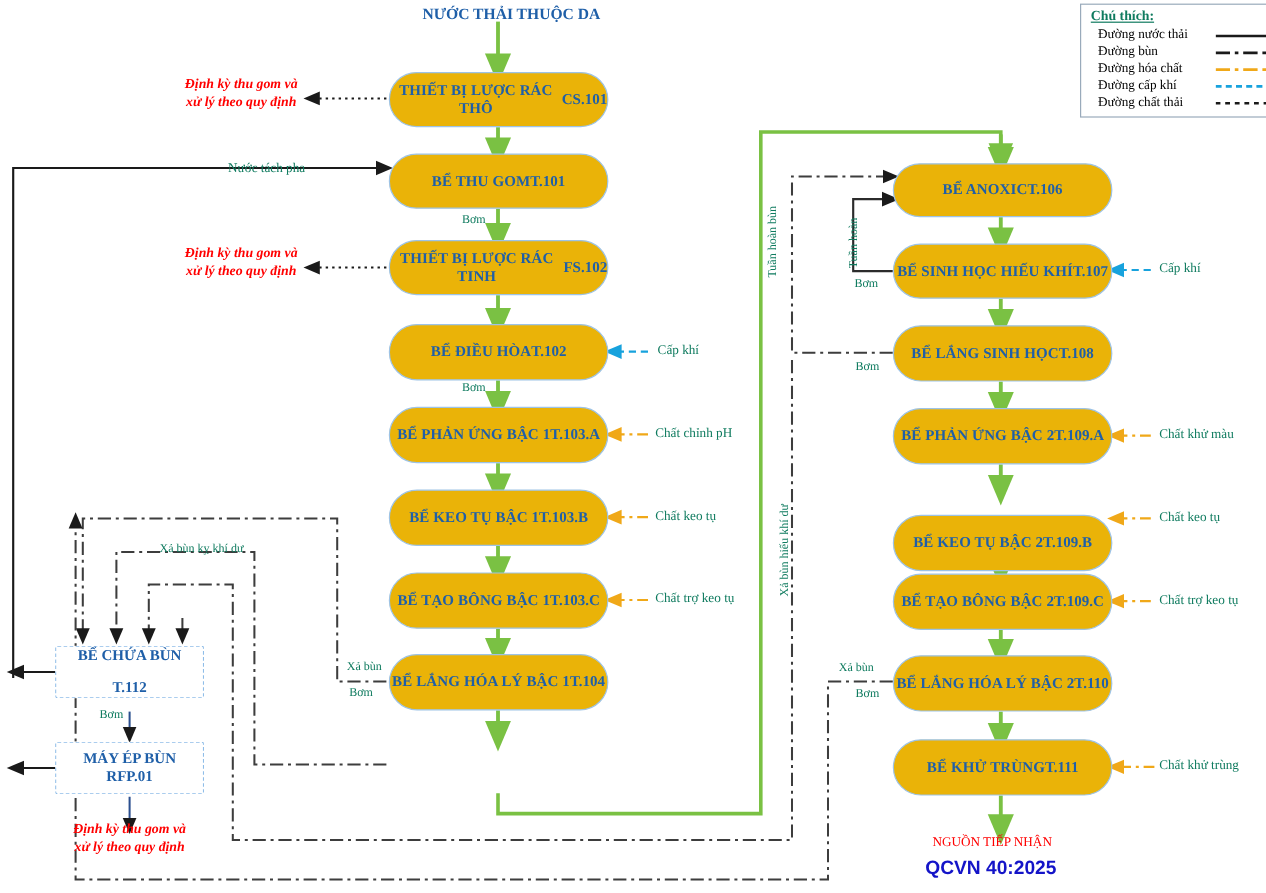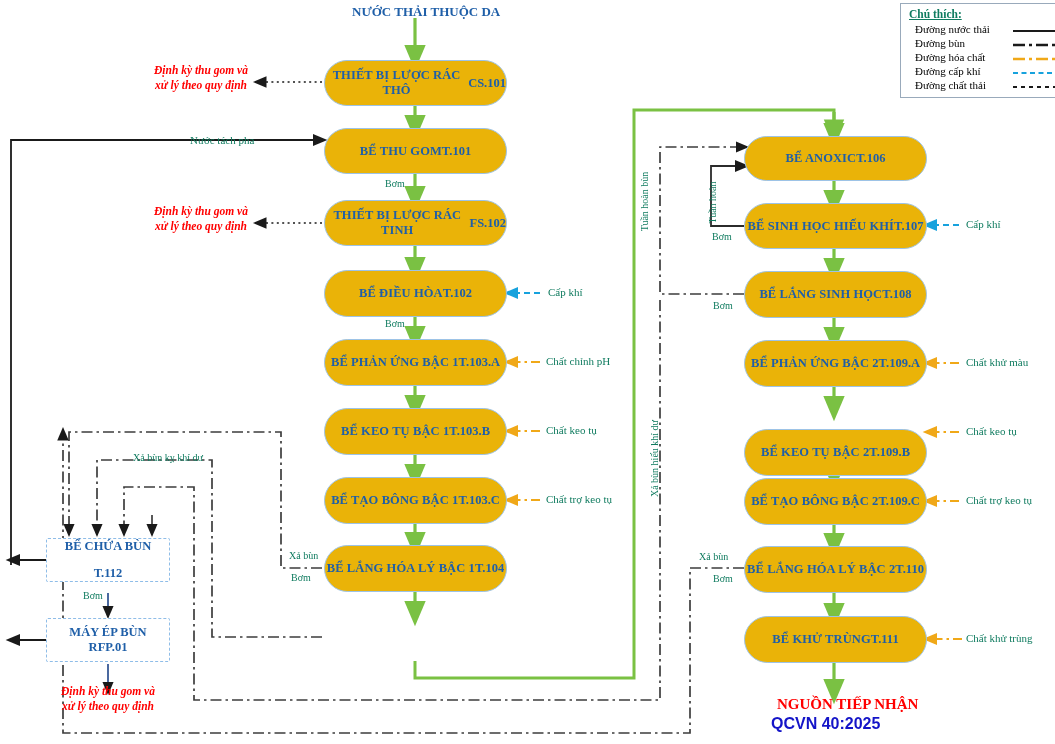--- a/index.html
+++ b/index.html
@@ -24,21 +24,21 @@
   .snode .n1{font-size:12.5px;}
   .snode .n2{font-size:12.5px;}
 
   
   .lbl{position:absolute;white-space:nowrap;}
   .t-head{color:#1f5fa8;font-weight:bold;font-size:13px;}
   .t-green{color:#0f7b5f;font-size:11px;}
   .t-green-s{color:#0f7b5f;font-size:10px;}
   .t-red{color:#ff0000;font-weight:bold;font-style:italic;font-size:11.5px;
          line-height:1.28;text-align:center;}
-  .t-recv{color:#ff0000;font-weight:bold;font-size:15px;}
+  .t-recv{color:#ff0000;font-weight:normal;font-size:11px;}
   .t-qcvn{color:#1414c8;font-weight:bold;font-size:16px;
           font-family:"Liberation Sans",sans-serif;}
   .vert{transform-origin:50% 50%;transform:rotate(-90deg);}
 
   
   #legend{position:absolute;left:900px;top:3px;width:186px;height:95px;
           box-sizing:border-box;background:#ffffff;border:1px solid #9ab;
           padding:4px 6px 0 6px;}
   #legend .ltitle{color:#0f7b5f;font-weight:bold;font-size:11.5px;
           text-decoration:underline;margin:0 0 2px 2px;}

